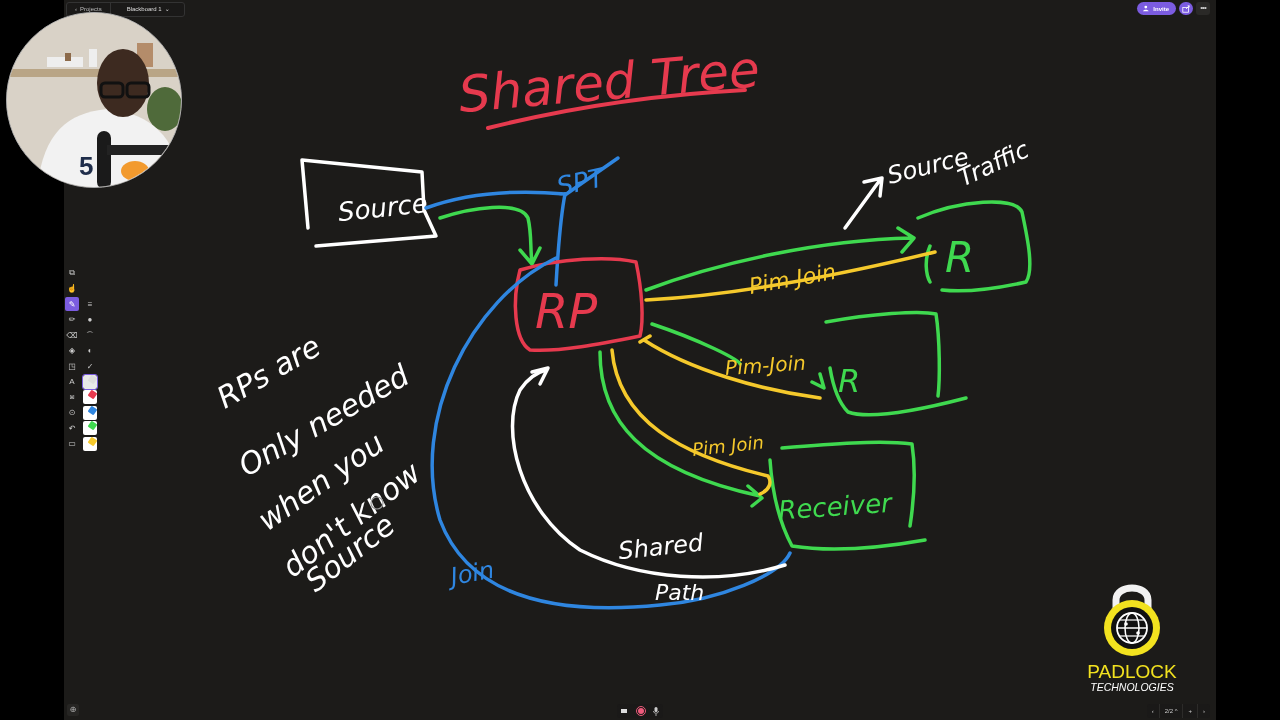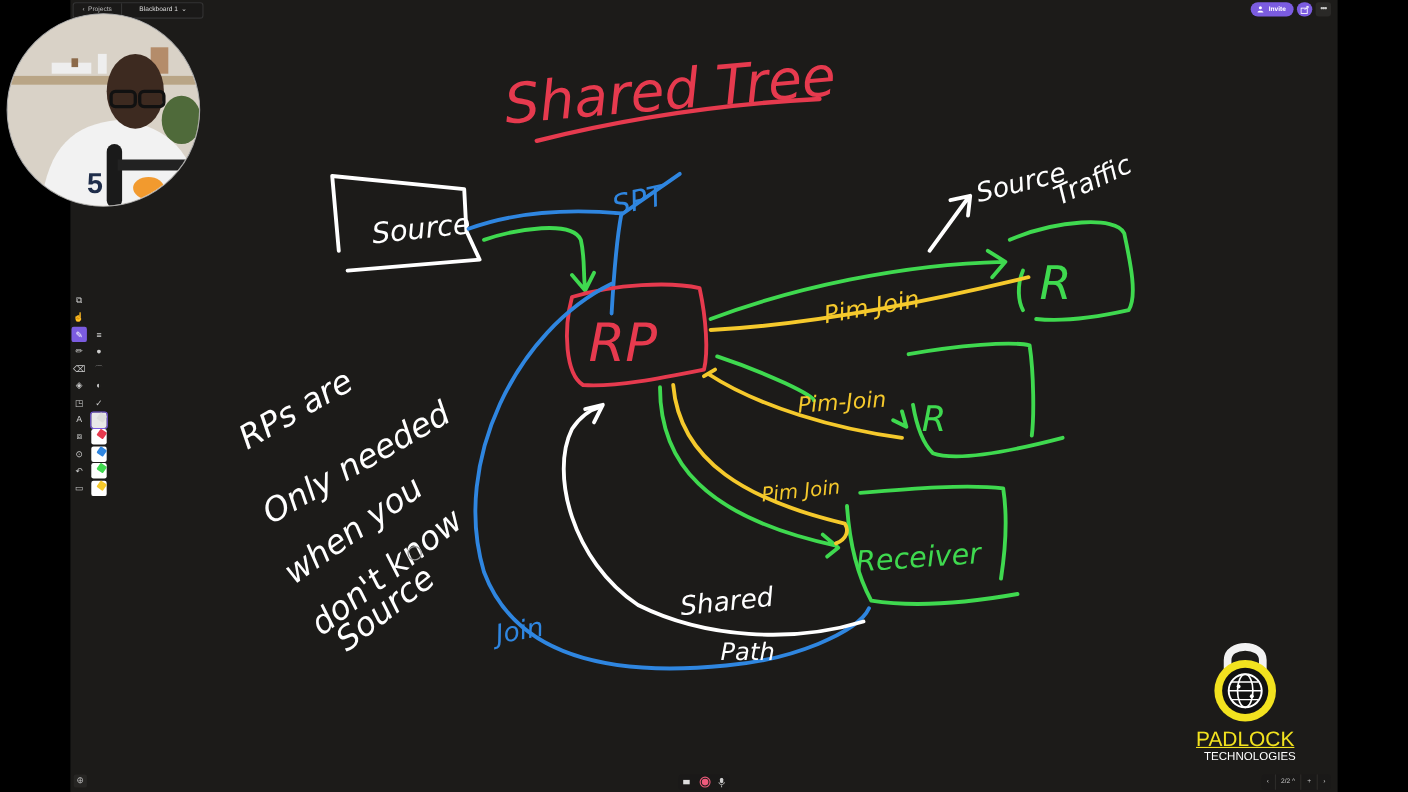--- a/index.html
+++ b/index.html
@@ -38,22 +38,22 @@
   .zoom-btn { position: absolute; left: 3px; bottom: 4px; width: 12px; height: 12px; border-radius: 2px; background: #262523; color: #bbb; font-size: 8px; line-height: 12px; text-align: center; }
   .rec-bar { position: absolute; left: 553px; bottom: 2px; height: 14px; width: 46px; display: flex; align-items: center; justify-content: space-around; background: #1a1918; border-radius: 3px; }
   .rec-dot { width: 10px; height: 10px; border-radius: 50%; border: 1px solid #e85a78; display: flex; align-items: center; justify-content: center; }
   .rec-dot span { width: 6px; height: 6px; border-radius: 50%; background: #ef5a7c; display: block; }
   .page-nav { position: absolute; right: 6px; bottom: 2px; height: 14px; display: flex; align-items: center; background: #1a1918; border-radius: 3px; font-size: 6px; color: #ccc; }
   .page-nav > * { padding: 0 5px; line-height: 14px; }
   .page-nav > * + * { border-left: 1px solid #2c2b29; }
 
   
   .logo { position: absolute; left: 1086px; top: 578px; width: 92px; }
-  .logo-text1 { font-family: "Liberation Sans", sans-serif; color: #f2e21f; font-size: 19px; text-align: center; letter-spacing: 0px; line-height: 19px; margin-top: -2px; text-decoration: underline; }
-  .logo-text2 { font-family: "Liberation Sans", sans-serif; color: #fff; font-size: 10.5px; text-align: right; line-height: 12px; }
+  .logo-text1 { font-family: "Liberation Sans", sans-serif; color: #f2e21f; font-size: 19px; text-align: center; letter-spacing: 0px; line-height: 19px; margin-top: -2px; }
+  .logo-text2 { font-family: "Liberation Sans", sans-serif; color: #fff; font-size: 10.5px; text-align: center; line-height: 12px; font-style: italic; }
 
   svg.board { position: absolute; left: 0; top: 0; }
   .hand { font-family: "DejaVu Sans", sans-serif; font-style: italic; }
 </style>
 </head>
 <body>
 
 <div class="letterbox-left"></div>
 <div class="letterbox-right"></div>
 

